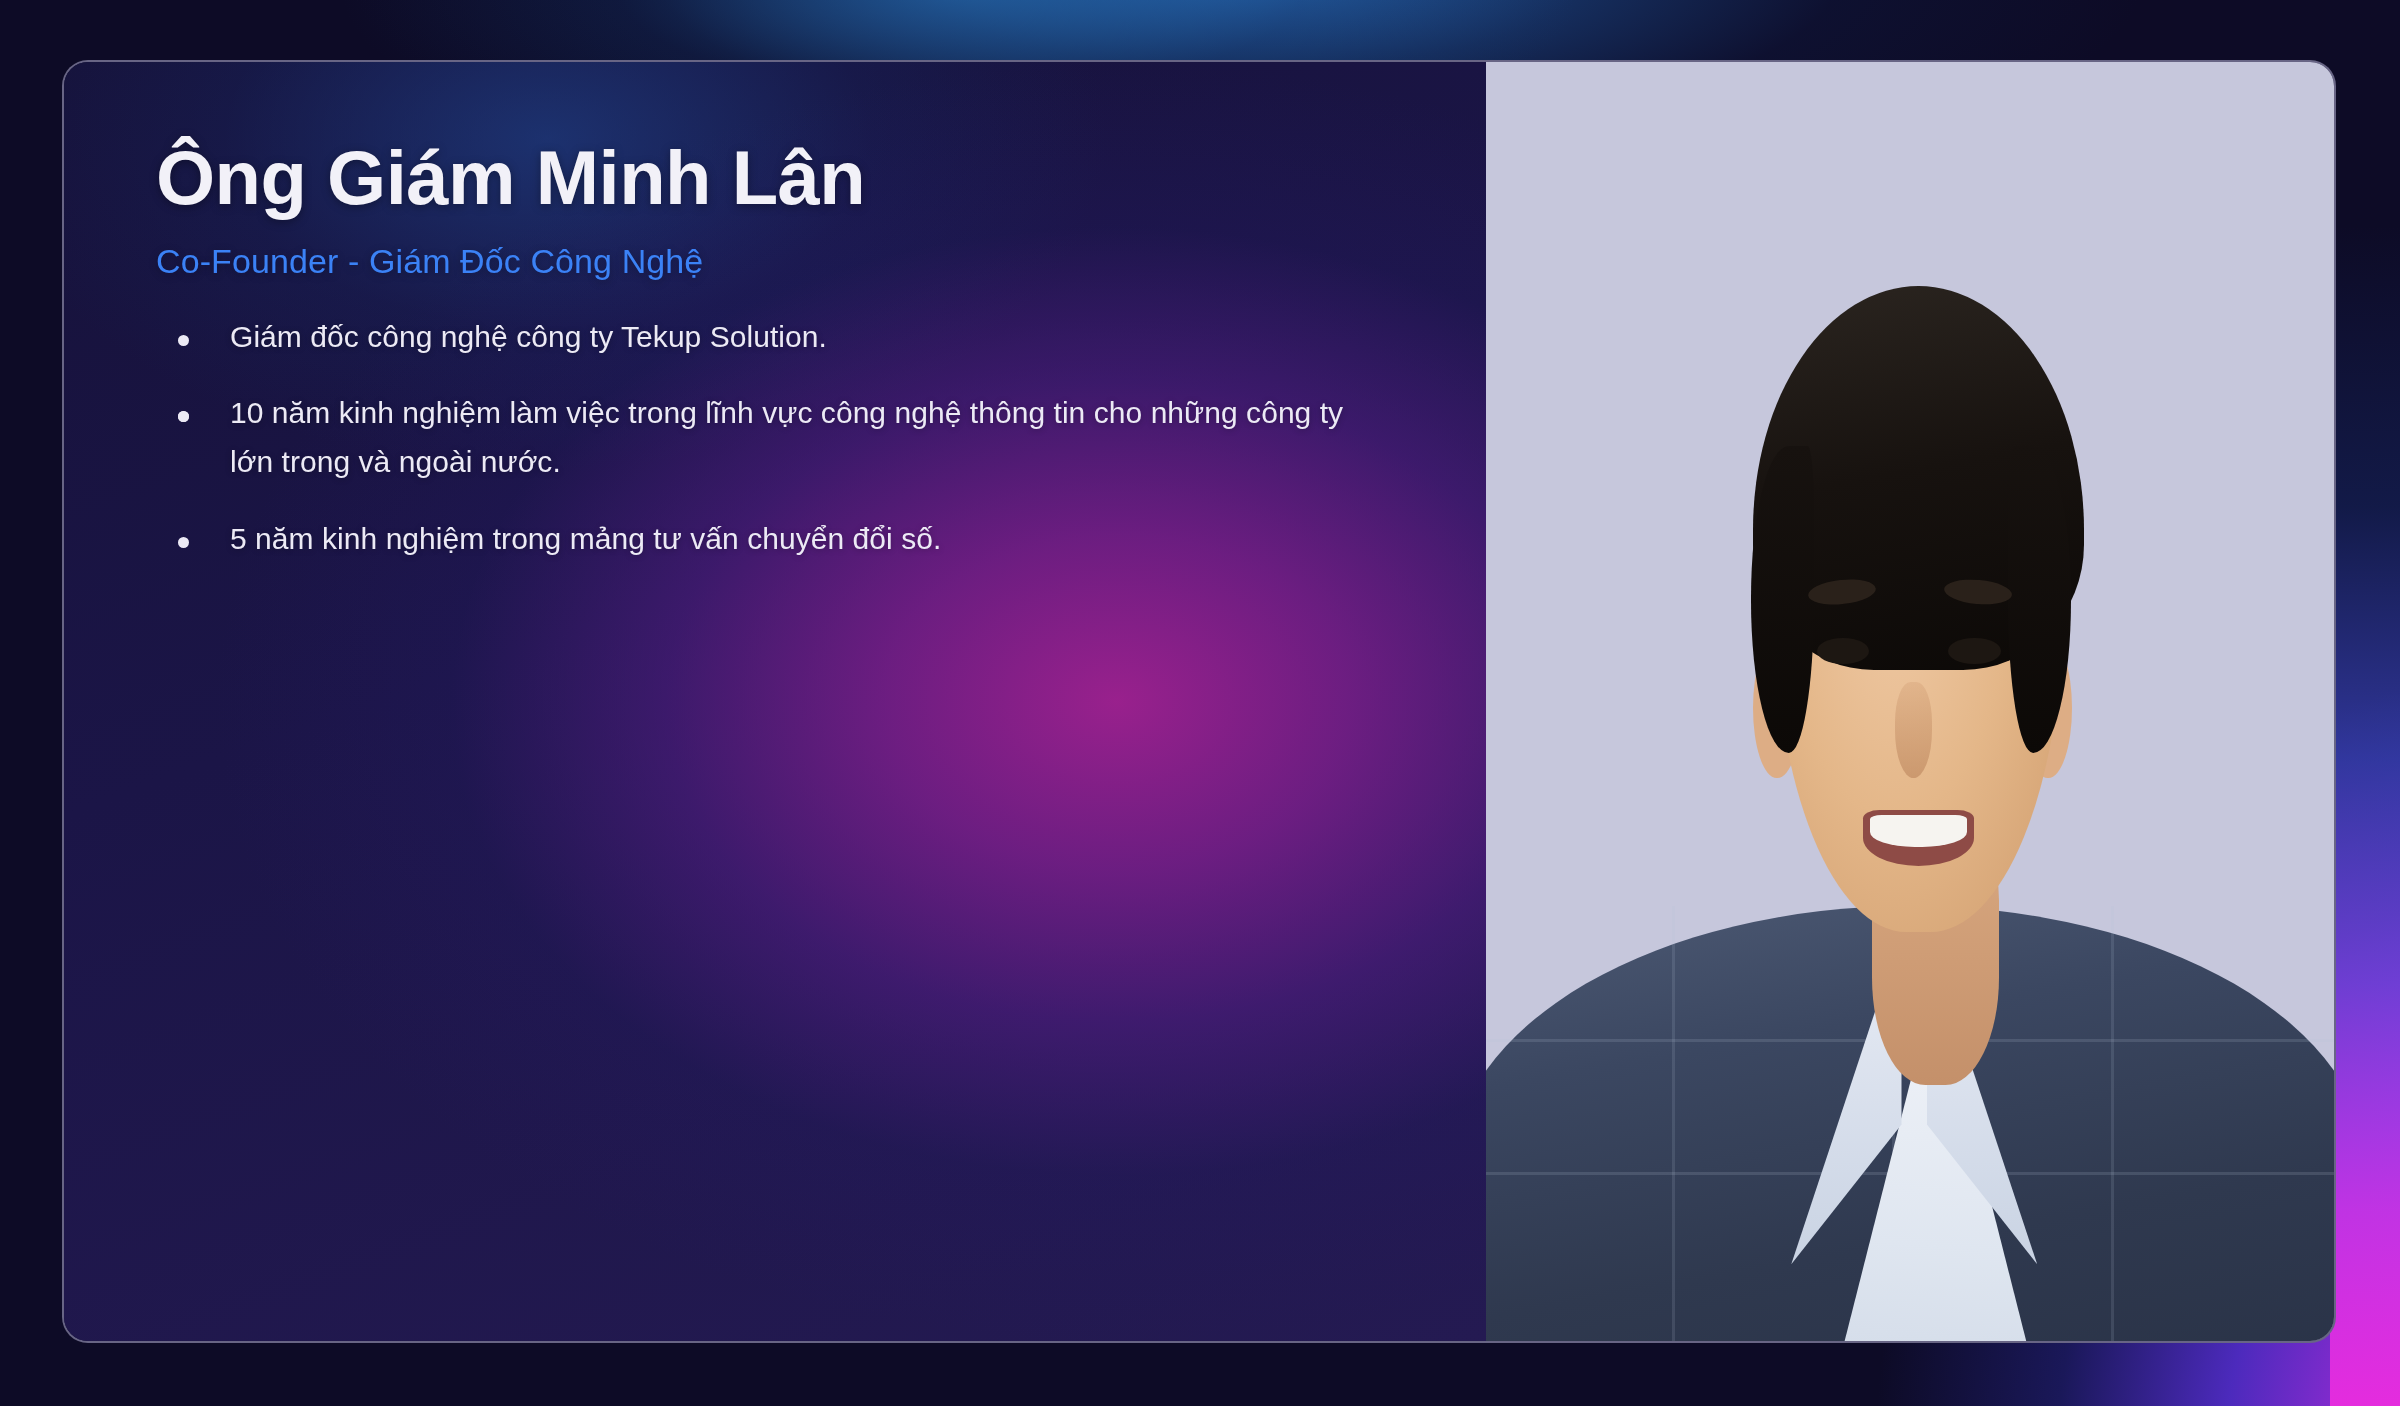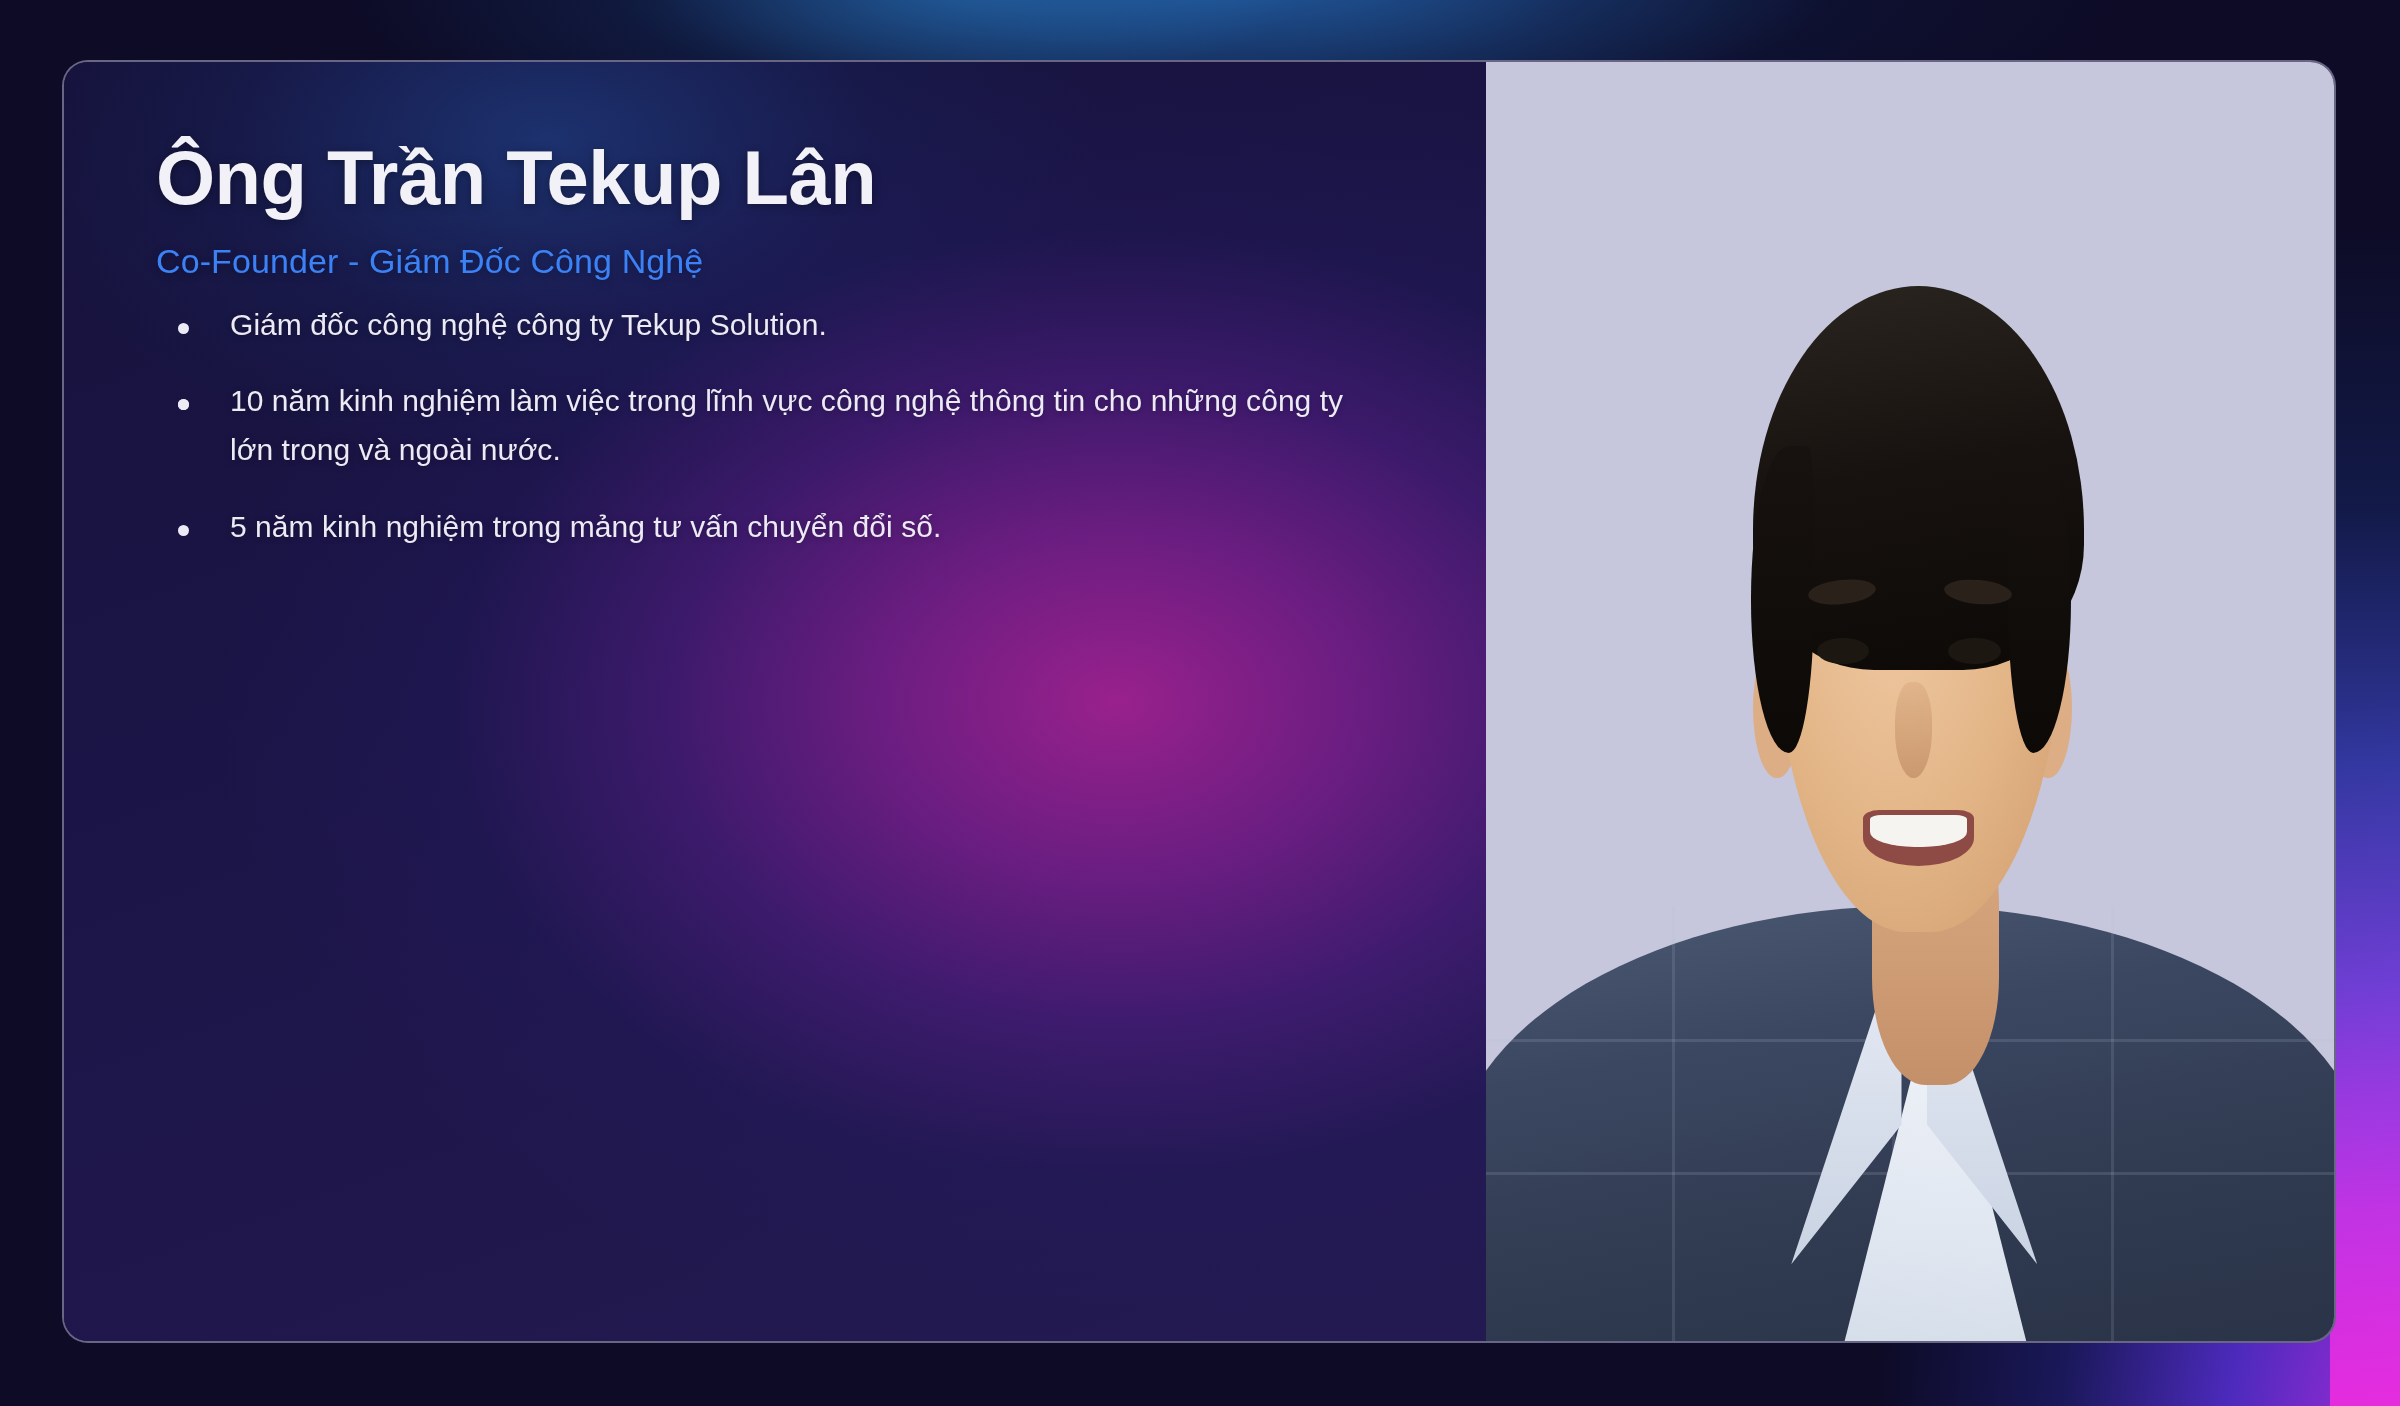--- a/index.html
+++ b/index.html
@@ -115,21 +115,21 @@
     margin-top:24px;
     color:#3b82f6;
     font-size:34px;
     font-weight:400;
     letter-spacing:0.1px;
     text-shadow:0 2px 8px rgba(0,0,0,0.30);
   }
 
   
   #bio-list {
-    margin-top:20px;
+    margin-top:32px;
     list-style:none;
   }
   #bio-list li {
     position:relative;
     padding-left:74px;
     margin-bottom:28px;
     color:#eceaf5;
     font-size:30px;
     line-height:1.62;
     letter-spacing:0.05px;
@@ -291,21 +291,21 @@
 
   <div class="bg-layer glow-top"></div>
   <div class="bg-layer glow-top2"></div>
   <div class="bg-layer glow-br"></div>
   <div class="bg-layer glow-r"></div>
 
   <div id="card">
 
     <div id="info-pane">
 
-      <h1 id="name-title">Ông Trần Tekup Lân</h1>
+      <h1 id="name-title">Ông Giám Minh Lân</h1>
 
       <div id="role-subtitle">Co-Founder - Giám Đốc Công Nghệ</div>
 
       <ul id="bio-list">
         <li>
           <span class="bullet-dot"></span>
           <span>Giám đốc công nghệ công ty Tekup Solution.</span>
         </li>
         <li>
           <span class="bullet-dot"></span>

